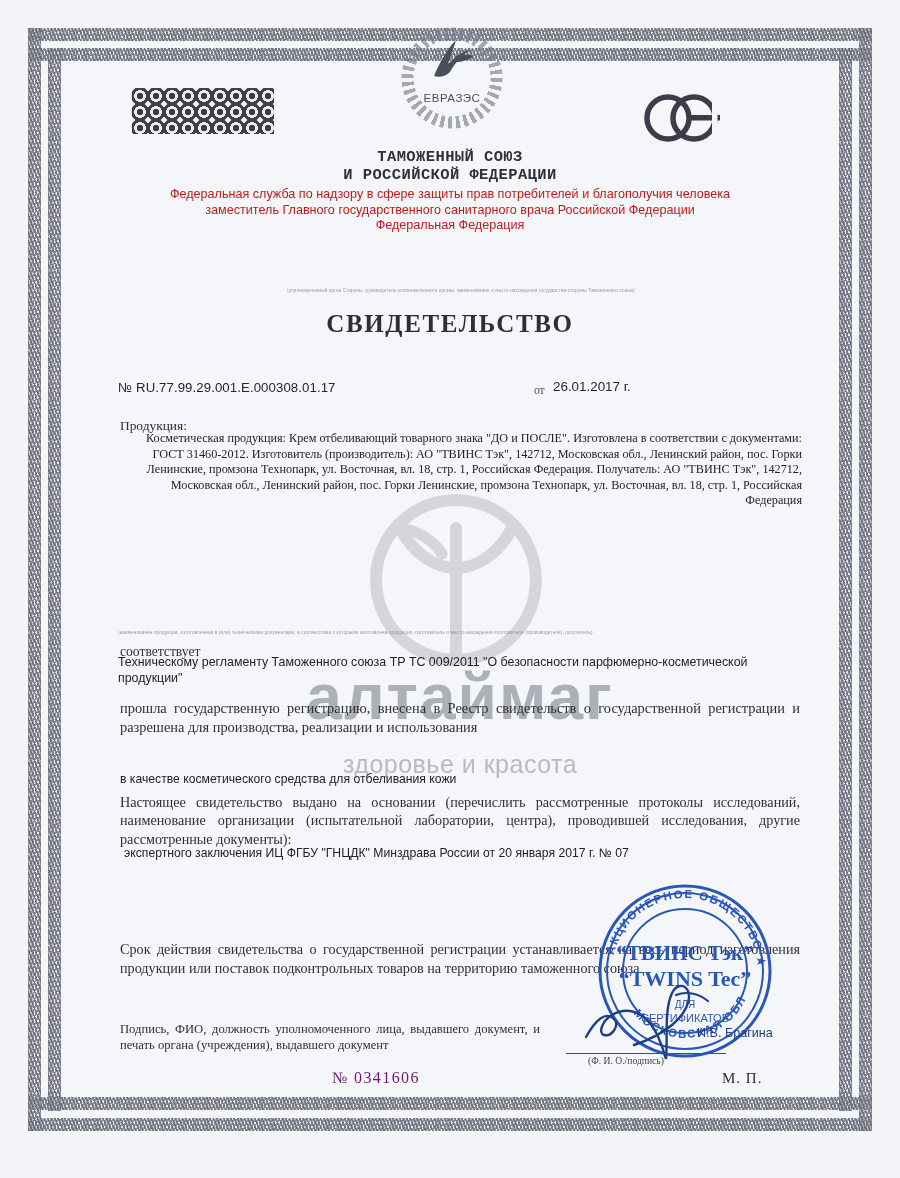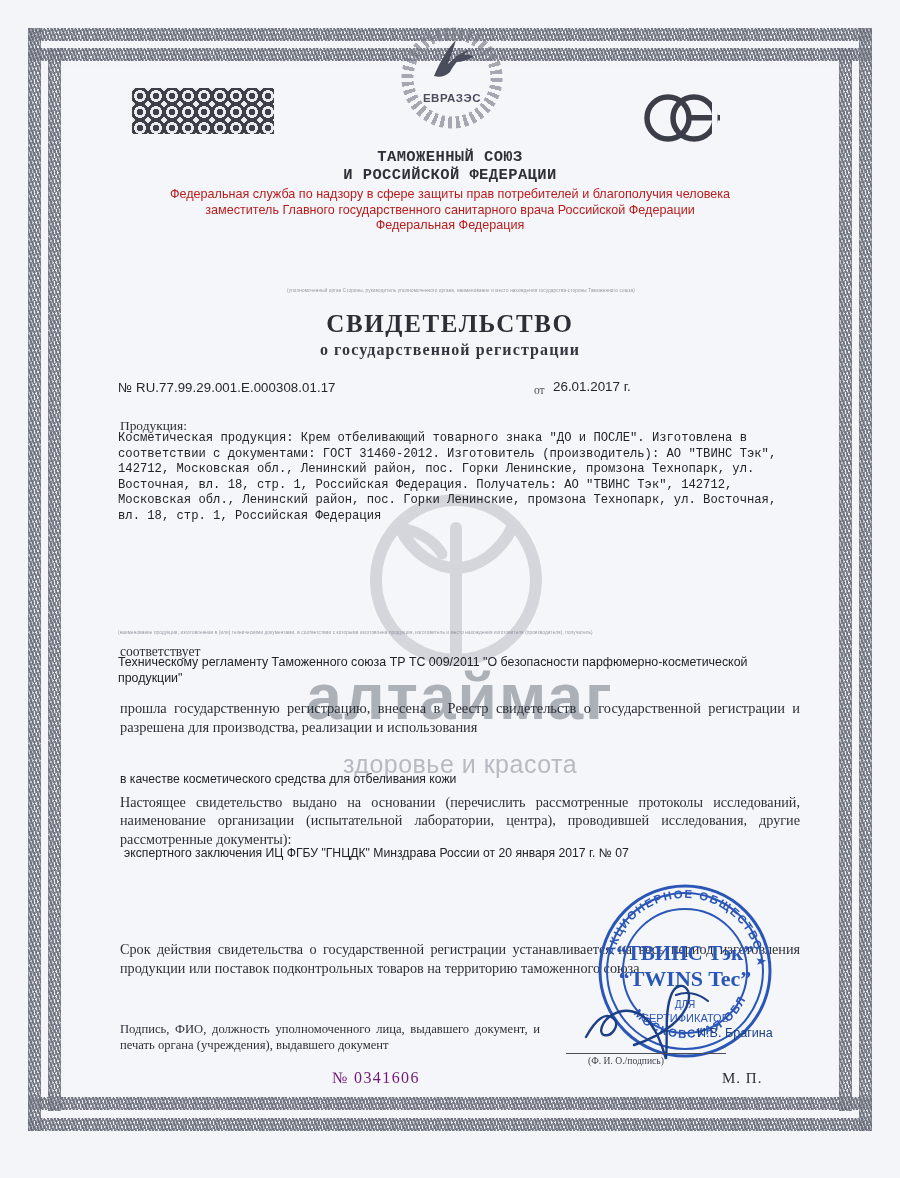--- a/index.html
+++ b/index.html
@@ -54,21 +54,21 @@
     -webkit-mask:radial-gradient(circle, transparent 38px, #000 39px, #000 50px, transparent 51px);
             mask:radial-gradient(circle, transparent 38px, #000 39px, #000 50px, transparent 51px);
     opacity:.85;
   }
   .emblem-inner{
     position:absolute;left:10px;top:6px;width:84px;height:84px;
     display:flex;flex-direction:column;align-items:center;justify-content:flex-end;
   }
   .emblem-label{
     font-family:"Liberation Sans", sans-serif;
-    font-size:11.5px;font-weight:bold;letter-spacing:.5px;
+    font-size:11.5px;font-weight:normal;letter-spacing:.5px;
     color:#4a4e5c;margin-bottom:12px;
   }
   .emblem-bird{position:absolute;left:16px;top:4px;}
 
   .patch-left{
     position:absolute;left:132px;top:88px;width:142px;height:46px;
     background:
       repeating-radial-gradient(circle at 50% 50%,
         #2d303a 0 3px, #e9eaee 3px 6px),
       repeating-linear-gradient(90deg,#2a2d36 0 8px,#d8dae0 8px 16px);
@@ -127,22 +127,22 @@
     position:absolute;left:553px;top:379px;
     font-family:"Liberation Sans", sans-serif;font-size:13.4px;color:#24272e;
   }
 
   .lbl-prod{
     position:absolute;left:120px;top:418px;
     font-family:"Liberation Serif", serif;font-size:13.4px;color:#2d3038;
   }
   .prod-body{
     position:absolute;left:118px;top:431px;width:684px;
-    font-family:Liberation Mono, monospace;font-size:12.2px;line-height:15.6px;
-    color:#20232a;text-align:left;
+    font-family:Liberation Serif, serif;font-size:12.2px;line-height:15.6px;
+    color:#20232a;text-align:right;
   }
 
   .lbl-sootv{
     position:absolute;left:120px;top:644px;
     font-family:"Liberation Serif", serif;font-size:13.6px;color:#2d3038;
   }
   .tr-body{
     position:absolute;left:118px;top:655px;width:684px;
     font-family:"Liberation Sans", sans-serif;font-size:12.4px;line-height:15.6px;
     color:#20232a;
@@ -257,21 +257,20 @@
     <div class="hdr-l1">ТАМОЖЕННЫЙ СОЮЗ</div>
     <div class="hdr-l3">И РОССИЙСКОЙ ФЕДЕРАЦИИ</div>
     <div class="hdr-sub">Федеральная служба по надзору в сфере защиты прав потребителей и благополучия человека</div>
     <div class="hdr-sub" style="margin-top:0">заместитель Главного государственного санитарного врача Российской Федерации</div>
     <div class="hdr-sub" style="margin-top:0">Федеральная Федерация</div>
   </div>
 
   <div class="micro-caption mc1">(уполномоченный орган Стороны, руководитель уполномоченного органа, наименование и место нахождения государства-стороны Таможенного союза)</div>
 
   <div class="title-main">СВИДЕТЕЛЬСТВО</div>
-  <div class="title-sub">о государственной регистрации</div>
 
   <div class="reg-no">
     <span>№</span>
     <span>RU.77.99.29.001.Е.000308.01.17</span>
   </div>
   <div class="reg-ot">от</div>
   <div class="reg-date">26.01.2017 г.</div>
 
   <svg class="wm-logo" viewBox="0 0 236 176">
     <path d="M118 8 A80 80 0 1 1 117.9 8 Z" fill="none" stroke="#8b8f99" stroke-width="12"></path>

